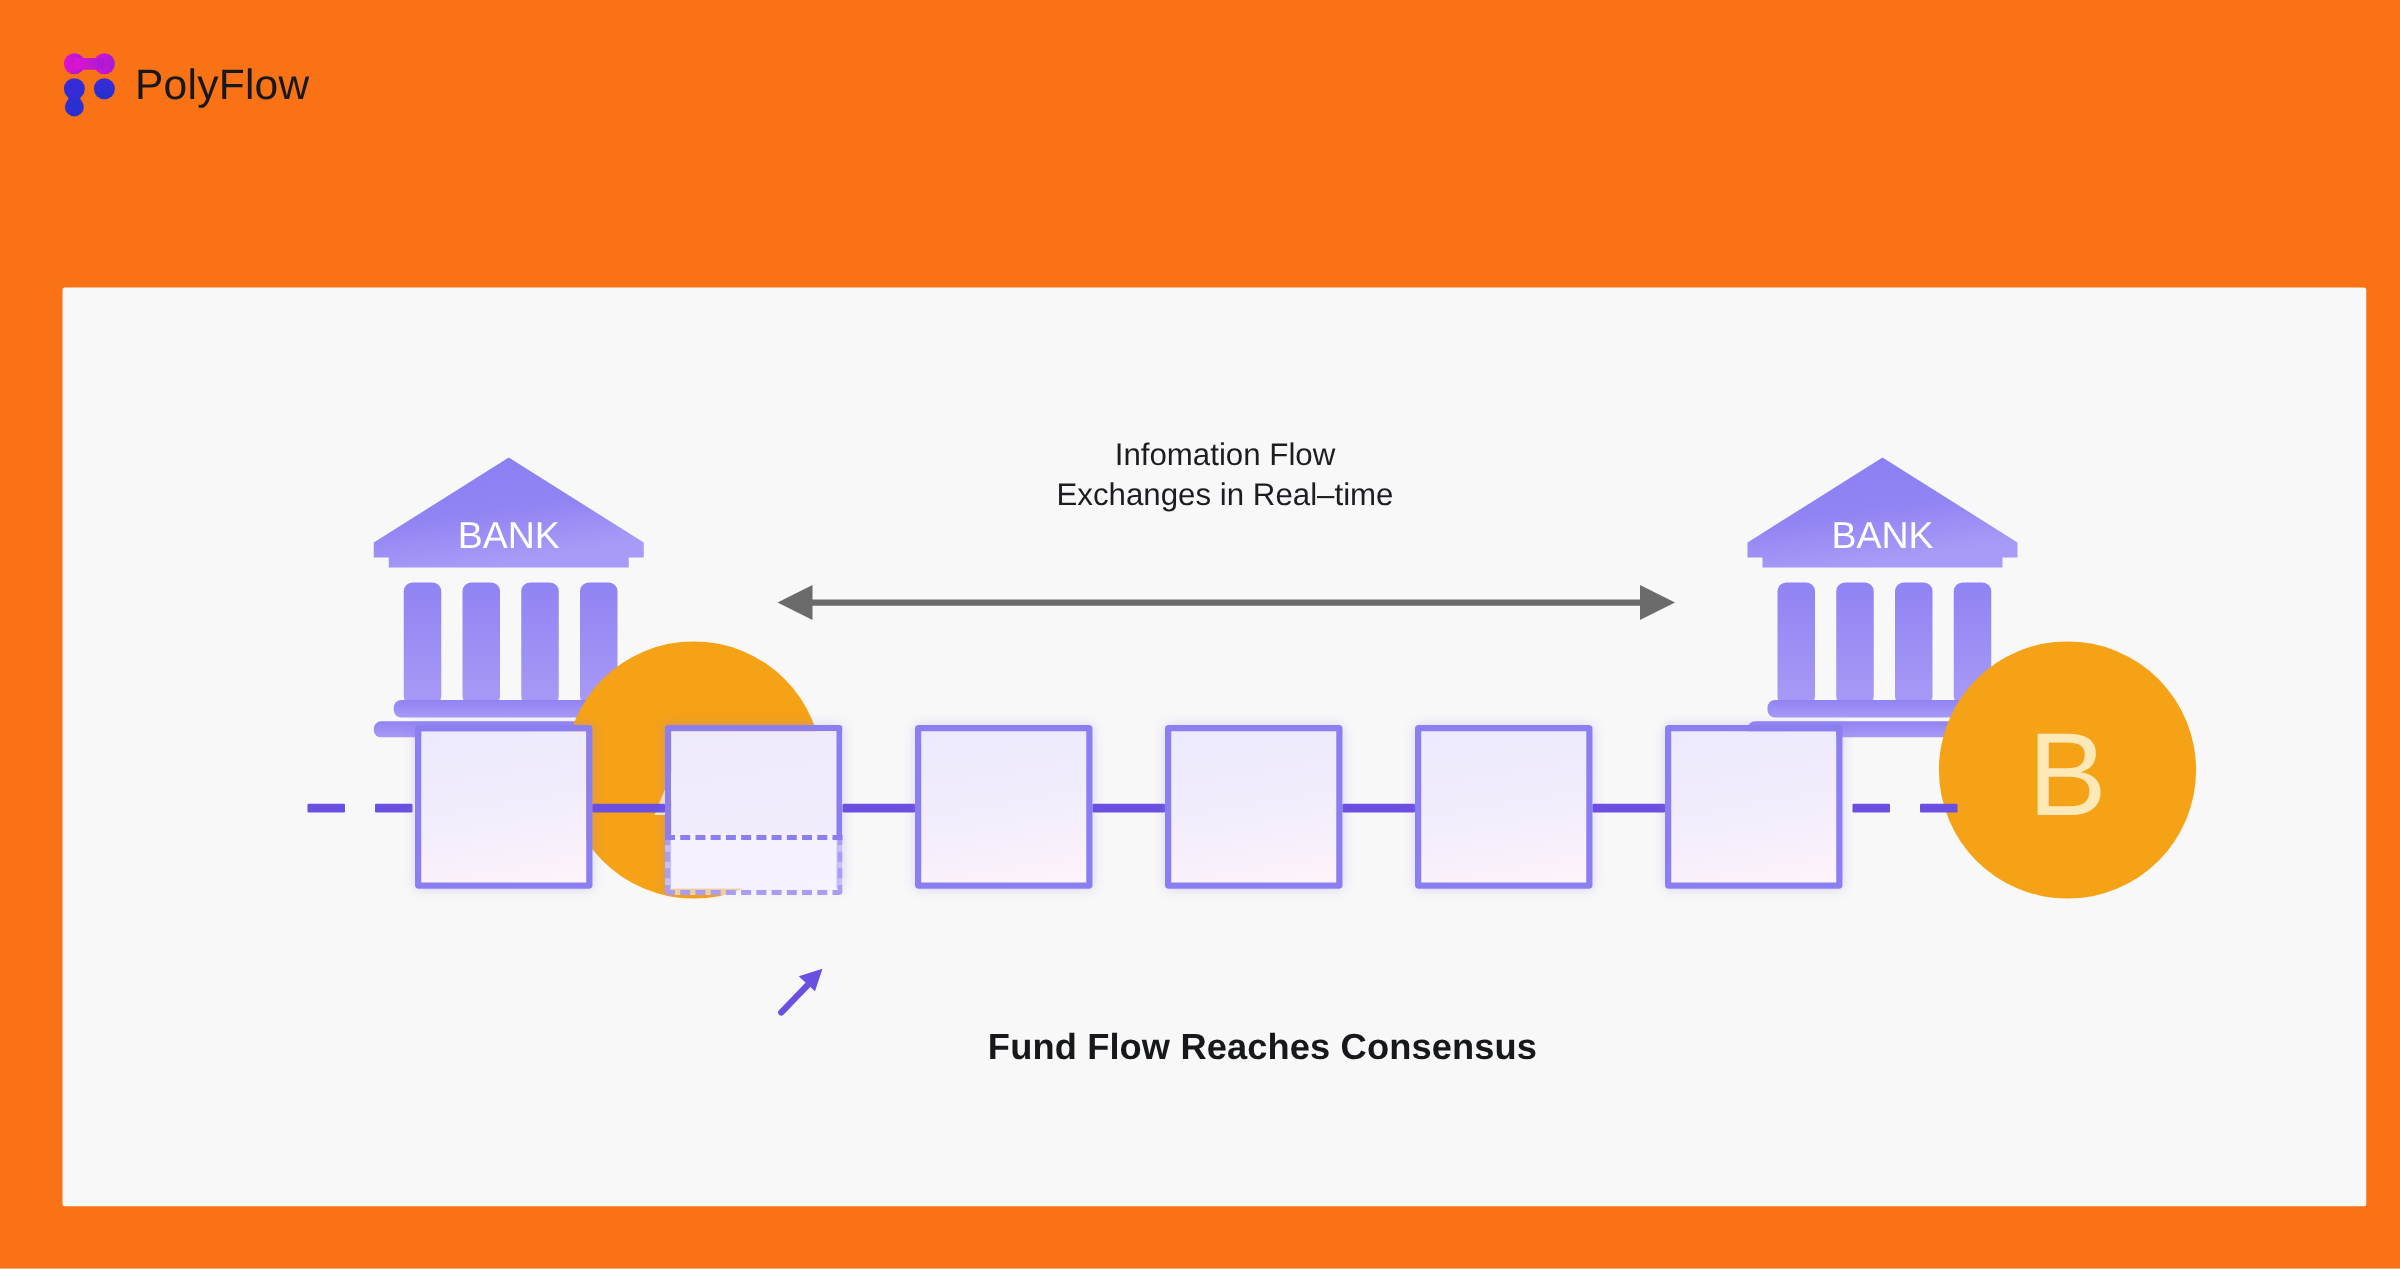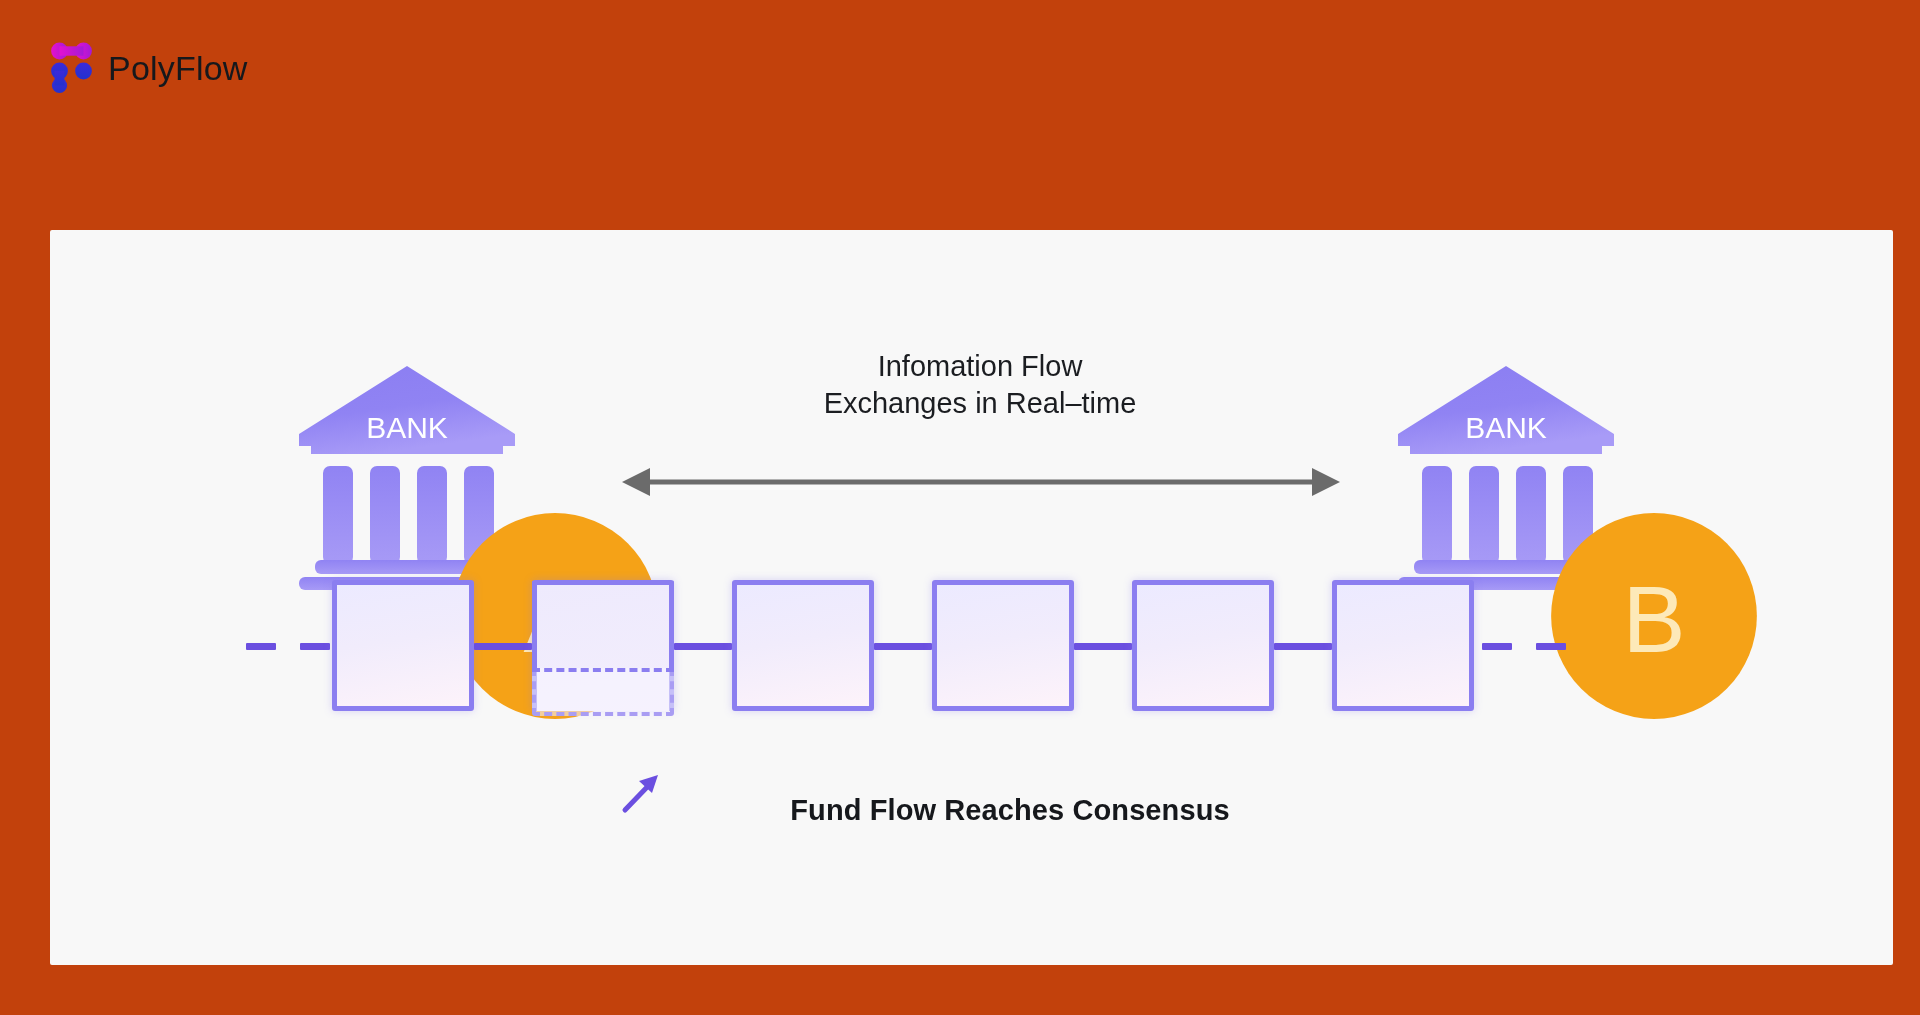--- a/index.html
+++ b/index.html
@@ -5,21 +5,21 @@
 <style>
   * { box-sizing: border-box; }
   html, body {
     margin: 0; padding: 0;
     width: 1920px; height: 1015px;
     background: #ffffff;
     font-family: "Liberation Sans", "DejaVu Sans", sans-serif;
     overflow: hidden;
   }
 
-  .page { position: relative; width: 1920px; height: 1015px; background: #c2410c; }
+  .page { position: relative; width: 1920px; height: 1015px; background: #f97316; }
 
   
   .brand {
     position: absolute; left: 50px; top: 42px;
     display: flex; align-items: center; gap: 14px;
   }
   .brand-logo { width: 44px; height: 52px; display: block; }
   .brand-name {
     font-size: 34px; font-weight: 400; color: #16181c;
     letter-spacing: 0.2px; line-height: 1;
@@ -44,21 +44,21 @@
   
   .bank { position: absolute; width: 228px; height: 230px; }
   .bank-a { left: 243px; top: 130px; }
   .bank-b { left: 1342px; top: 130px; }
   .bank svg { display: block; width: 100%; height: 100%; }
 
   
   .flow-label {
     position: absolute; left: 620px; top: 118px;
     width: 620px; text-align: center;
-    font-size: 29px; line-height: 1.28; color: #1b1d21; font-weight: 400;
+    font-size: 25px; line-height: 1.28; color: #1b1d21; font-weight: 400;
   }
   .flow-label .l2 { display: block; }
 
   
   .flow-arrow { position: absolute; left: 570px; top: 232px; width: 722px; height: 40px; }
   .flow-arrow svg { display: block; }
 
   
   .chain { position: absolute; left: 0; top: 350px; width: 1843px; height: 190px; }
 
@@ -93,21 +93,21 @@
   
   .anno-arrow { position: absolute; left: 568px; top: 540px; width: 46px; height: 46px; }
   .anno-arrow svg { display: block; }
 
   
   .caption-overnight {
     position: absolute; left: 212px; top: 568px; width: 330px;
     font-size: 22px; line-height: 1.38; color: #1b1d21; font-weight: 400;
   }
   .caption-consensus {
-    position: absolute; left: 690px; top: 564px; width: 540px;
+    position: absolute; left: 690px; top: 592px; width: 540px;
     text-align: center;
     font-size: 29px; color: #16181c; font-weight: 700; letter-spacing: 0.1px;
   }
 </style>
 </head>
 <body>
 
 <div class="page">
 
   <div class="brand">

